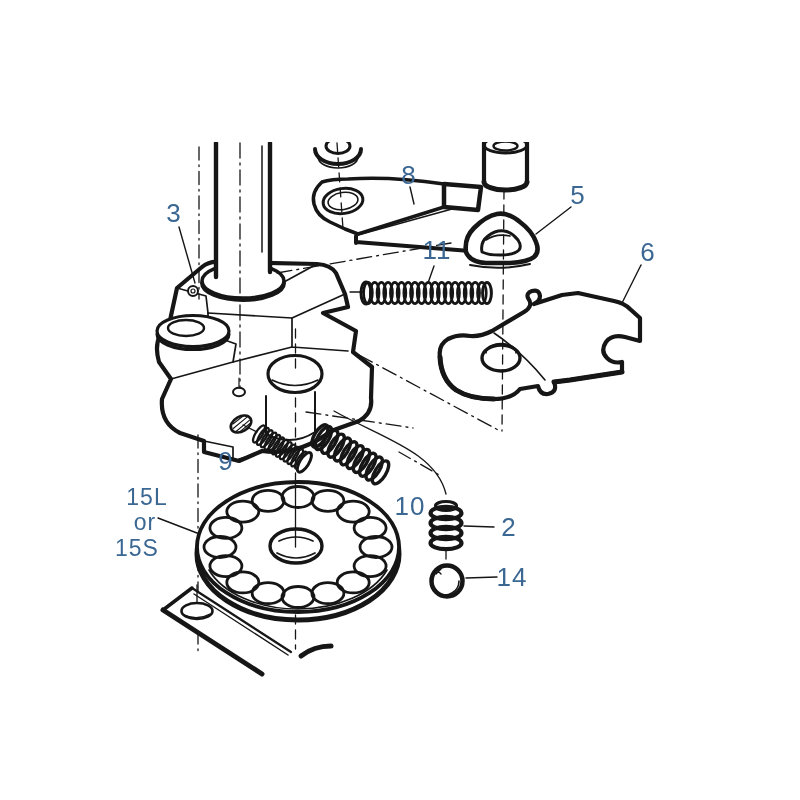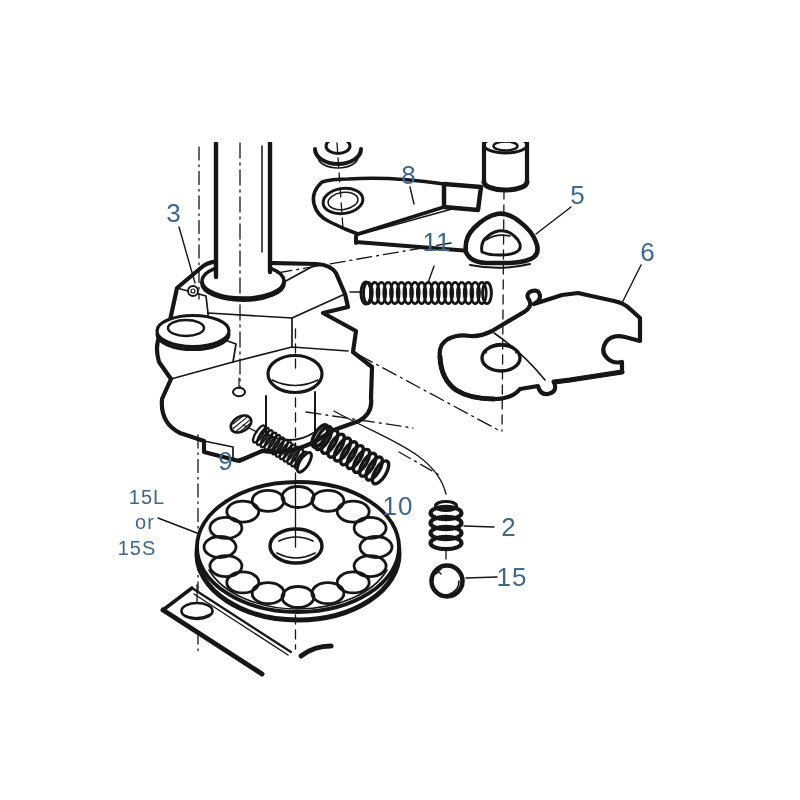--- a/index.html
+++ b/index.html
@@ -1,21 +1,21 @@
 <!DOCTYPE html>
 <html><head>
 <meta charset="utf-8">
 <style>
   html,body{margin:0;padding:0;background:#fff;}
   #canvas{position:relative;width:800px;height:800px;background:#ffffff;overflow:hidden;
           font-family:"Liberation Sans", sans-serif;}
   #drawing{position:absolute;left:0;top:0;}
   .lbl{position:absolute;transform:translate(-50%,-50%);font-size:26px;font-weight:400;
        color:#3b6793;letter-spacing:1px;white-space:nowrap;user-select:none;}
-  .lbl15{font-size:20px;}
+  .lbl15{font-size:23px;}
 </style>
 </head>
 <body>
 
 <div id="canvas">
 
 <svg id="drawing" width="800" height="800" viewBox="0 0 800 800" stroke-linecap="round" stroke-linejoin="round" fill="none">
   <defs>
     <clipPath id="crop">
           <rect x="0" y="142" width="800" height="540"></rect>
@@ -254,23 +254,23 @@
       <path d="M 494,527 L 464,526"></path>
       <path d="M 497,577 L 466,578"></path>
       <path d="M 158,518 L 197,533"></path>
     </g>
   </g>
 </svg>
 
   <div class="lbl" style="left:174px;top:213px">3</div>
   <div class="lbl" style="left:409px;top:175px">8</div>
   <div class="lbl" style="left:578px;top:195px">5</div>
-  <div class="lbl" style="left:437px;top:242px">11</div>
+  <div class="lbl" style="left:437px;top:250px">11</div>
   <div class="lbl" style="left:648px;top:252px">6</div>
   <div class="lbl" style="left:226px;top:461px">9</div>
-  <div class="lbl" style="left:398px;top:506px">10</div>
+  <div class="lbl" style="left:410px;top:506px">10</div>
   <div class="lbl" style="left:509px;top:527px">2</div>
-  <div class="lbl" style="left:512px;top:577px">15</div>
+  <div class="lbl" style="left:512px;top:577px">14</div>
   <div class="lbl lbl15" style="left:147px;top:497px">15L</div>
   <div class="lbl lbl15" style="left:145px;top:522px">or</div>
   <div class="lbl lbl15" style="left:137px;top:548px">15S</div>
 
 </div>
 
 </body></html>

